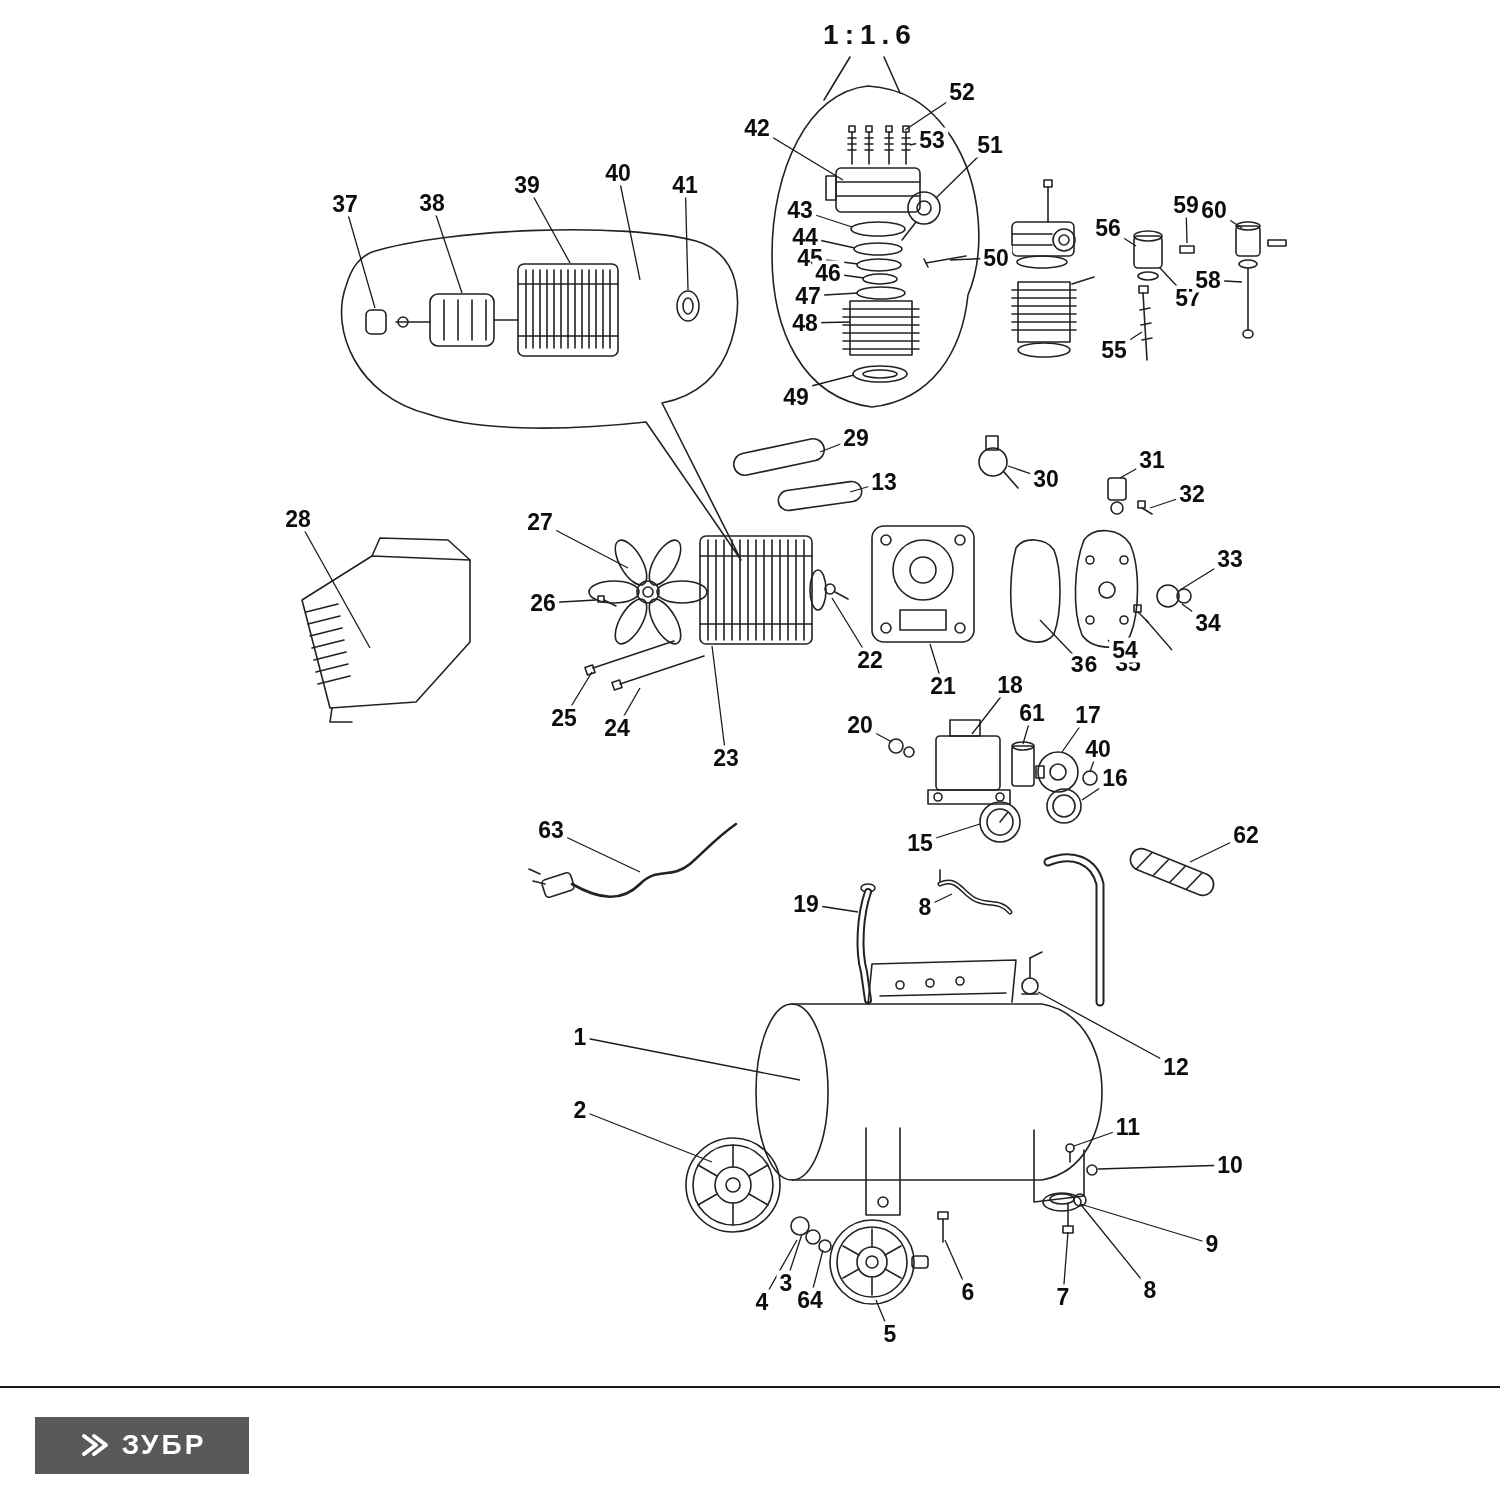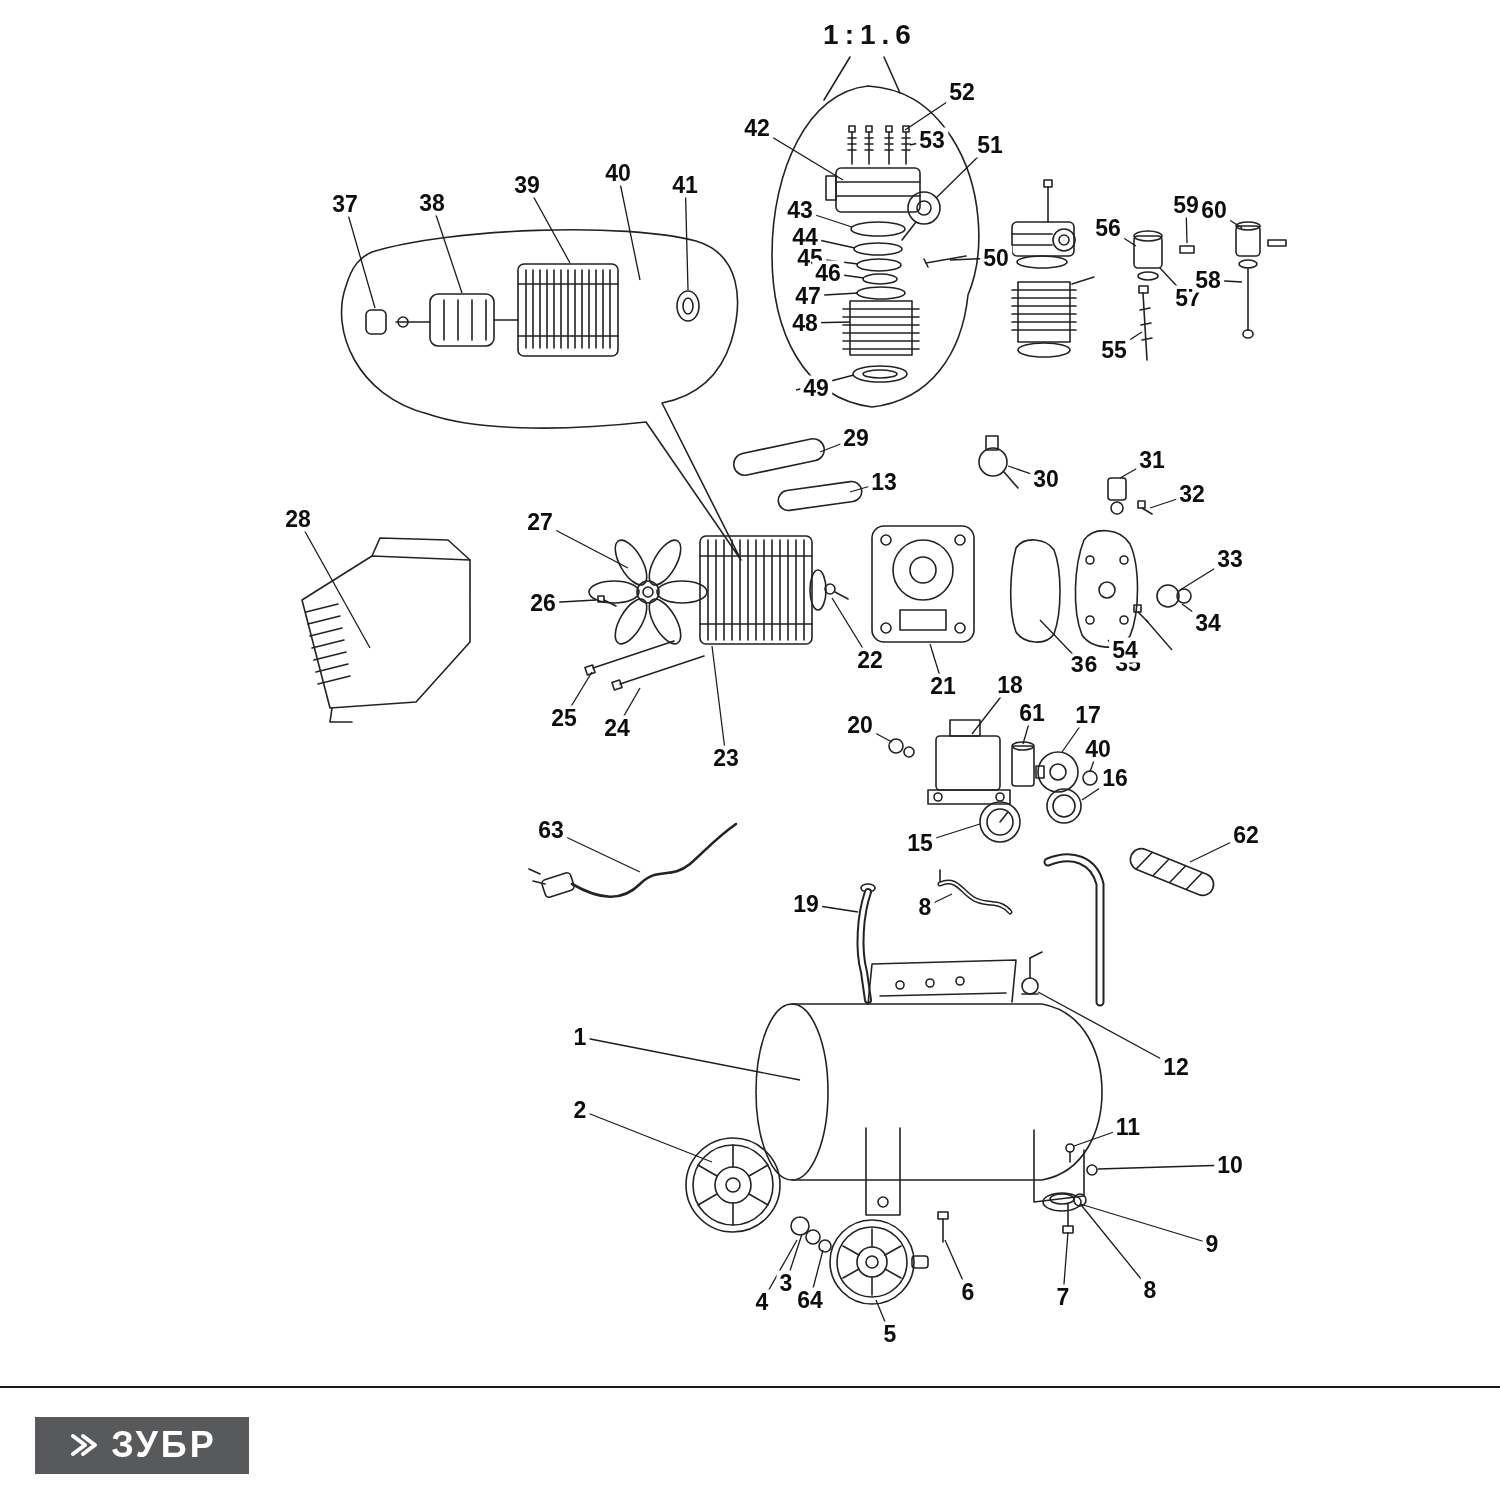--- a/index.html
+++ b/index.html
@@ -14,21 +14,21 @@
   .part-label{position:absolute;transform:translate(-50%,-50%);
       font-weight:bold;font-size:23px;line-height:1;color:#0d0d0d;
       background:#fff;padding:1px 3px;white-space:nowrap;}
   .scale-label{position:absolute;left:870px;top:35px;transform:translate(-50%,-50%);
       font-weight:bold;font-size:28px;letter-spacing:6px;z-index:11;background:#fff;padding:0 4px;}
   
   .footer{position:absolute;left:0;right:0;top:1386px;height:114px;
       border-top:2px solid #1a1a1a;display:flex;align-items:center;z-index:20;background:#fff;}
   .brand-box{margin-left:35px;width:214px;height:57px;background:#58595b;
       display:flex;align-items:center;justify-content:center;gap:10px;flex:0 0 auto;}
-  .brand-text{color:#fff;font-weight:bold;font-size:36px;letter-spacing:3px;line-height:1;}
+  .brand-text{color:#fff;font-weight:bold;font-size:28px;letter-spacing:3px;line-height:1;}
   .footer-title{margin-left:30px;font-size:31px;white-space:nowrap;}
   .footer-title .model{font-weight:bold;color:#1a1a1a;}
   .footer-title .scheme{font-weight:normal;color:#4a4a4a;margin-left:10px;}
 </style>
 </head>
 <body>
 
 <div id="canvas">
 
   <svg id="art-layer" class="layer" width="1500" height="1500" viewBox="0 0 1500 1500">
@@ -343,21 +343,21 @@
       <div class="part-label" style="left: 757px; top: 128px;">42</div>
       <div class="part-label" style="left: 962px; top: 92px;">52</div>
       <div class="part-label" style="left: 932px; top: 140px;">53</div>
       <div class="part-label" style="left: 990px; top: 145px;">51</div>
       <div class="part-label" style="left: 800px; top: 210px;">43</div>
       <div class="part-label" style="left: 805px; top: 237px;">44</div>
       <div class="part-label" style="left: 810px; top: 258px;">45</div>
       <div class="part-label" style="left: 828px; top: 273px;">46</div>
       <div class="part-label" style="left: 808px; top: 296px;">47</div>
       <div class="part-label" style="left: 805px; top: 323px;">48</div>
-      <div class="part-label" style="left: 796px; top: 388px; margin-left: 20px;">49</div>
+      <div class="part-label" style="left: 796px; top: 397px;">49</div>
       <div class="part-label" style="left: 996px; top: 258px;">50</div>
       <div class="part-label" style="left: 1114px; top: 350px;">55</div>
       <div class="part-label" style="left: 1108px; top: 228px;">56</div>
       <div class="part-label" style="left: 1188px; top: 298px;">57</div>
       <div class="part-label" style="left: 1208px; top: 280px;">58</div>
       <div class="part-label" style="left: 1186px; top: 205px;">59</div>
       <div class="part-label" style="left: 1214px; top: 210px;">60</div>
       <div class="part-label" style="left: 856px; top: 438px;">29</div>
       <div class="part-label" style="left: 884px; top: 482px;">13</div>
       <div class="part-label" style="left: 1046px; top: 479px;">30</div>

